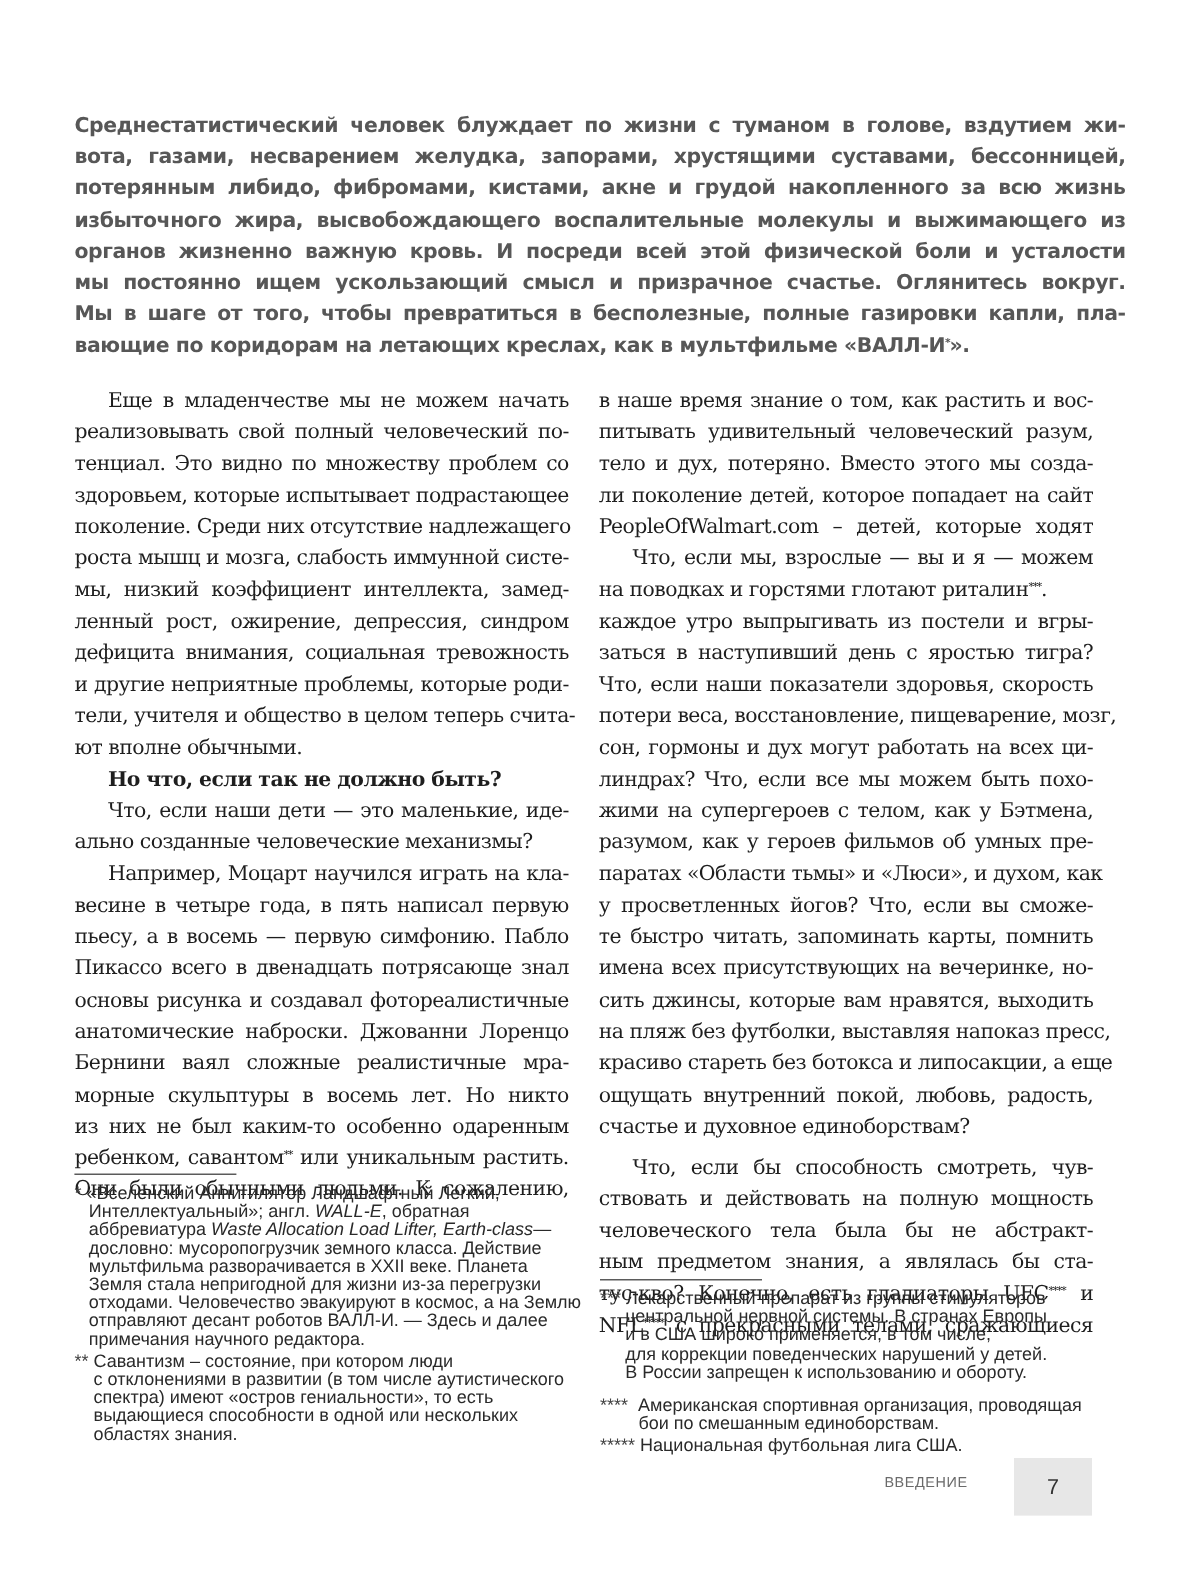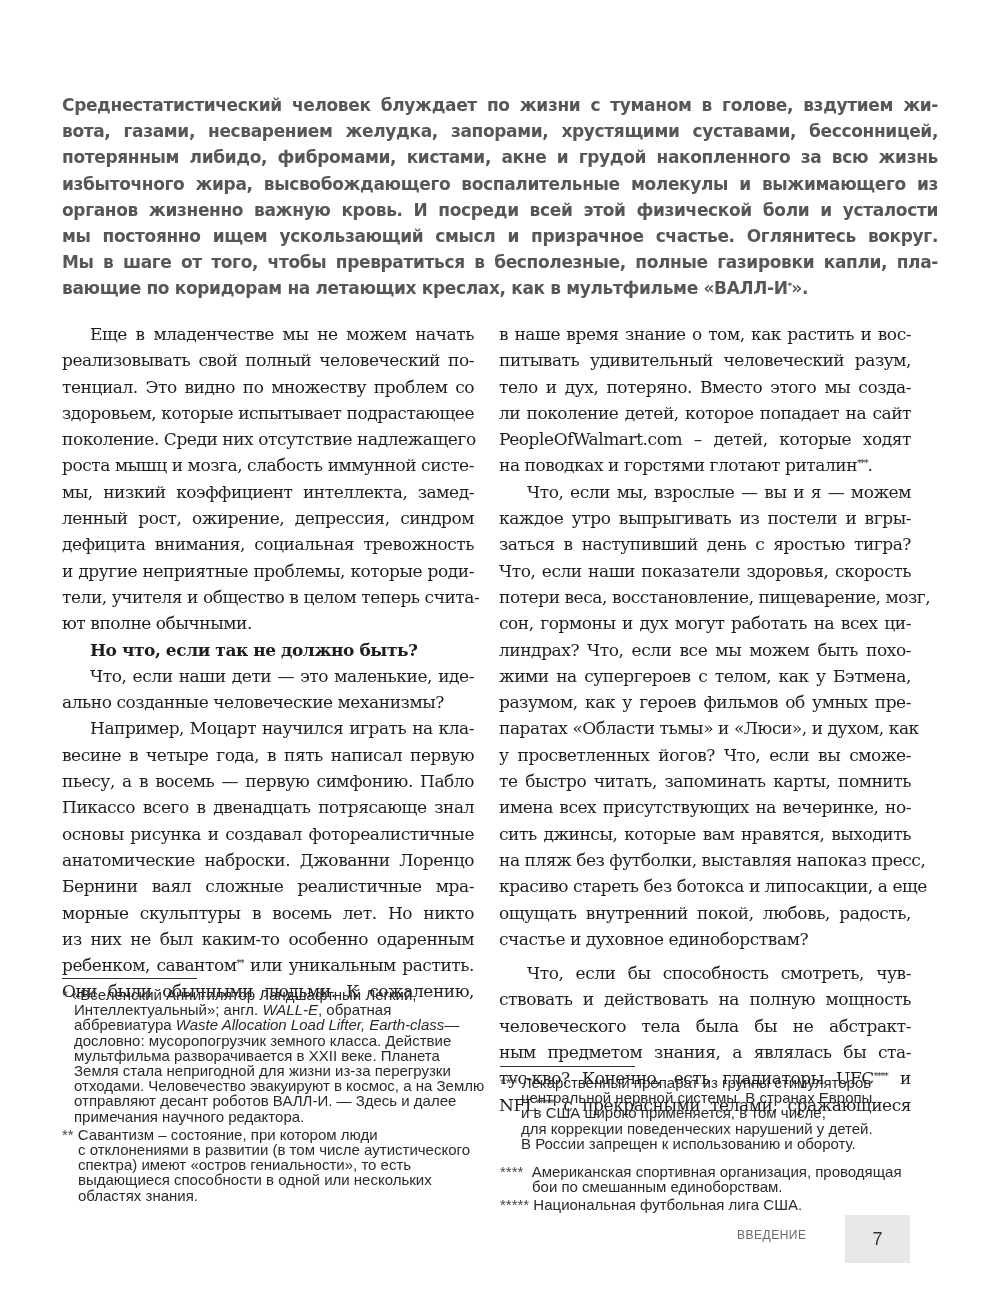--- a/index.html
+++ b/index.html
@@ -89,22 +89,22 @@
   <span class="line"><span>ребенком, савантом</span><sup class="fn">**</sup><span> или уникальным растить.</span></span>
   <span class="line">Они были обычными людьми. К сожалению,</span>
 </div>
 
 <div class="col col-right">
   <span class="line">в наше время знание о том, как растить и вос-</span>
   <span class="line">питывать удивительный человеческий разум,</span>
   <span class="line">тело и дух, потеряно. Вместо этого мы созда-</span>
   <span class="line">ли поколение детей, которое попадает на сайт</span>
   <span class="line">PeopleOfWalmart.com – детей, которые ходят</span>
+  <span class="line indent">Что, если мы, взрослые — вы и я — можем</span>
   <span class="line last"><span>на поводках и горстями глотают риталин</span><sup class="fn">***</sup><span>.</span></span>
-  <span class="line indent">Что, если мы, взрослые — вы и я — можем</span>
   <span class="line">каждое утро выпрыгивать из постели и вгры-</span>
   <span class="line">заться в наступивший день с яростью тигра?</span>
   <span class="line">Что, если наши показатели здоровья, скорость</span>
   <span class="line">потери веса, восстановление, пищеварение, мозг,</span>
   <span class="line">сон, гормоны и дух могут работать на всех ци-</span>
   <span class="line">линдрах? Что, если все мы можем быть похо-</span>
   <span class="line">жими на супергероев с телом, как у Бэтмена,</span>
   <span class="line">разумом, как у героев фильмов об умных пре-</span>
   <span class="line">паратах «Области тьмы» и «Люси», и духом, как</span>
   <span class="line">у просветленных йогов? Что, если вы сможе-</span>

